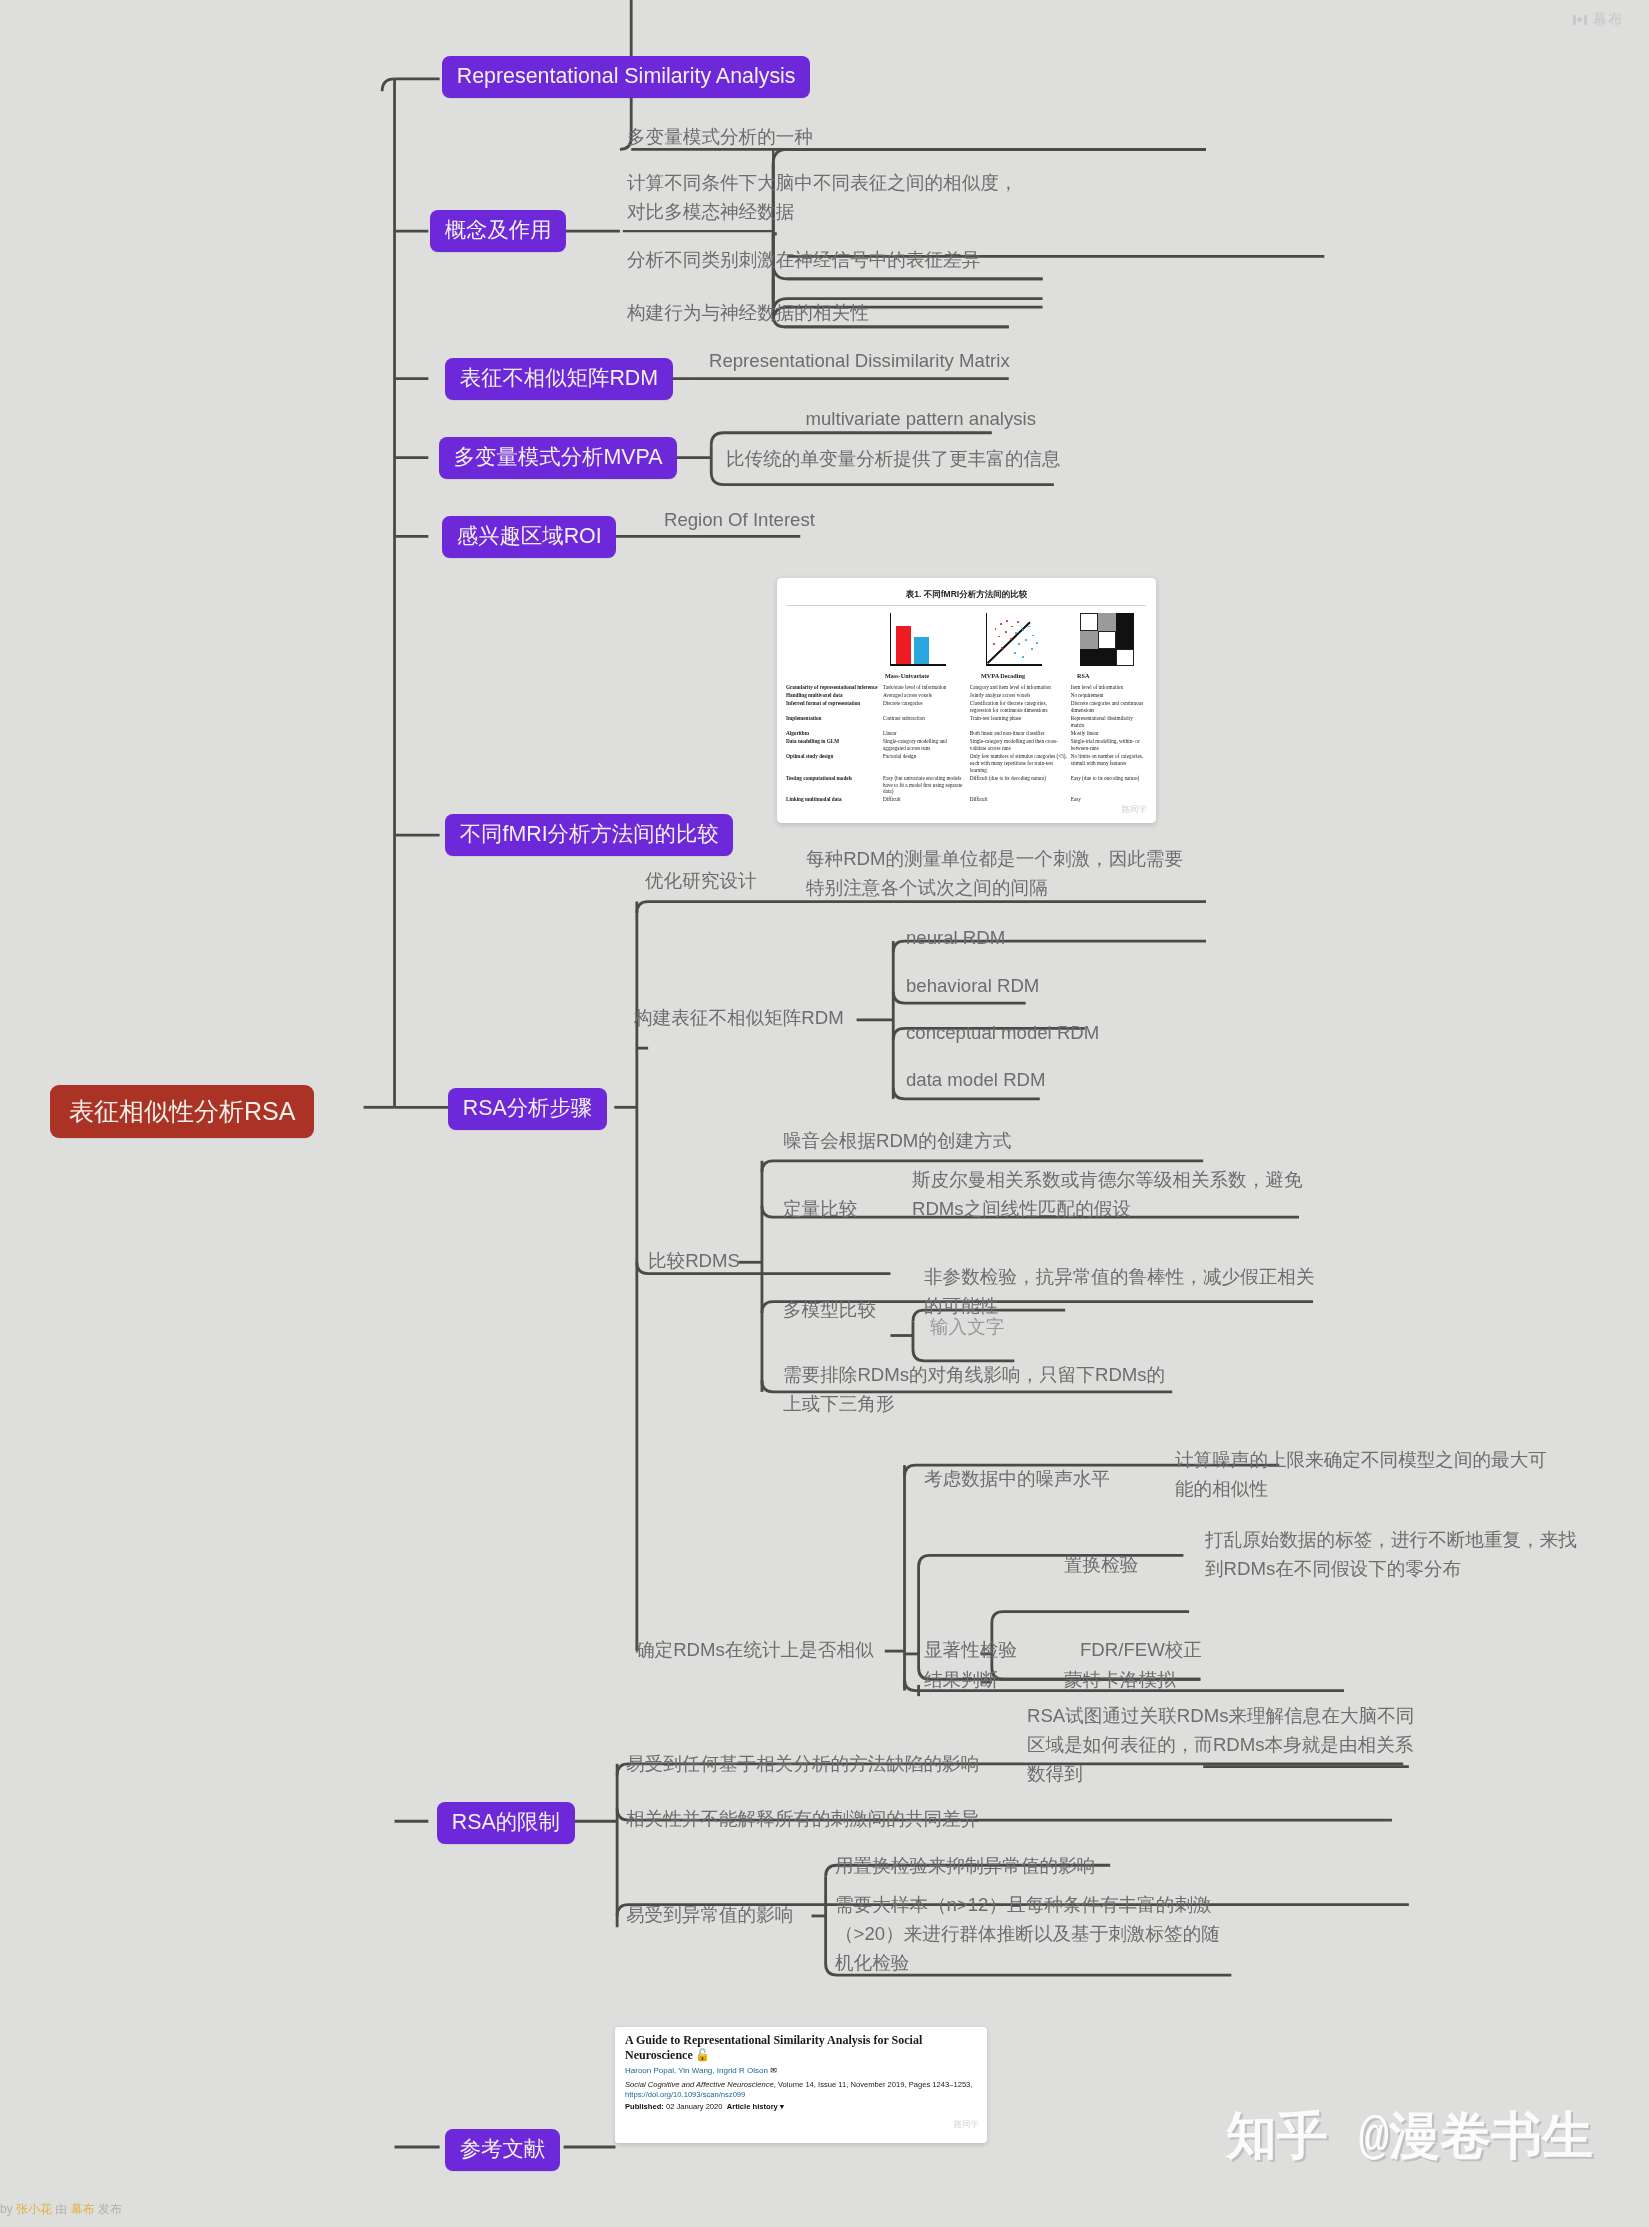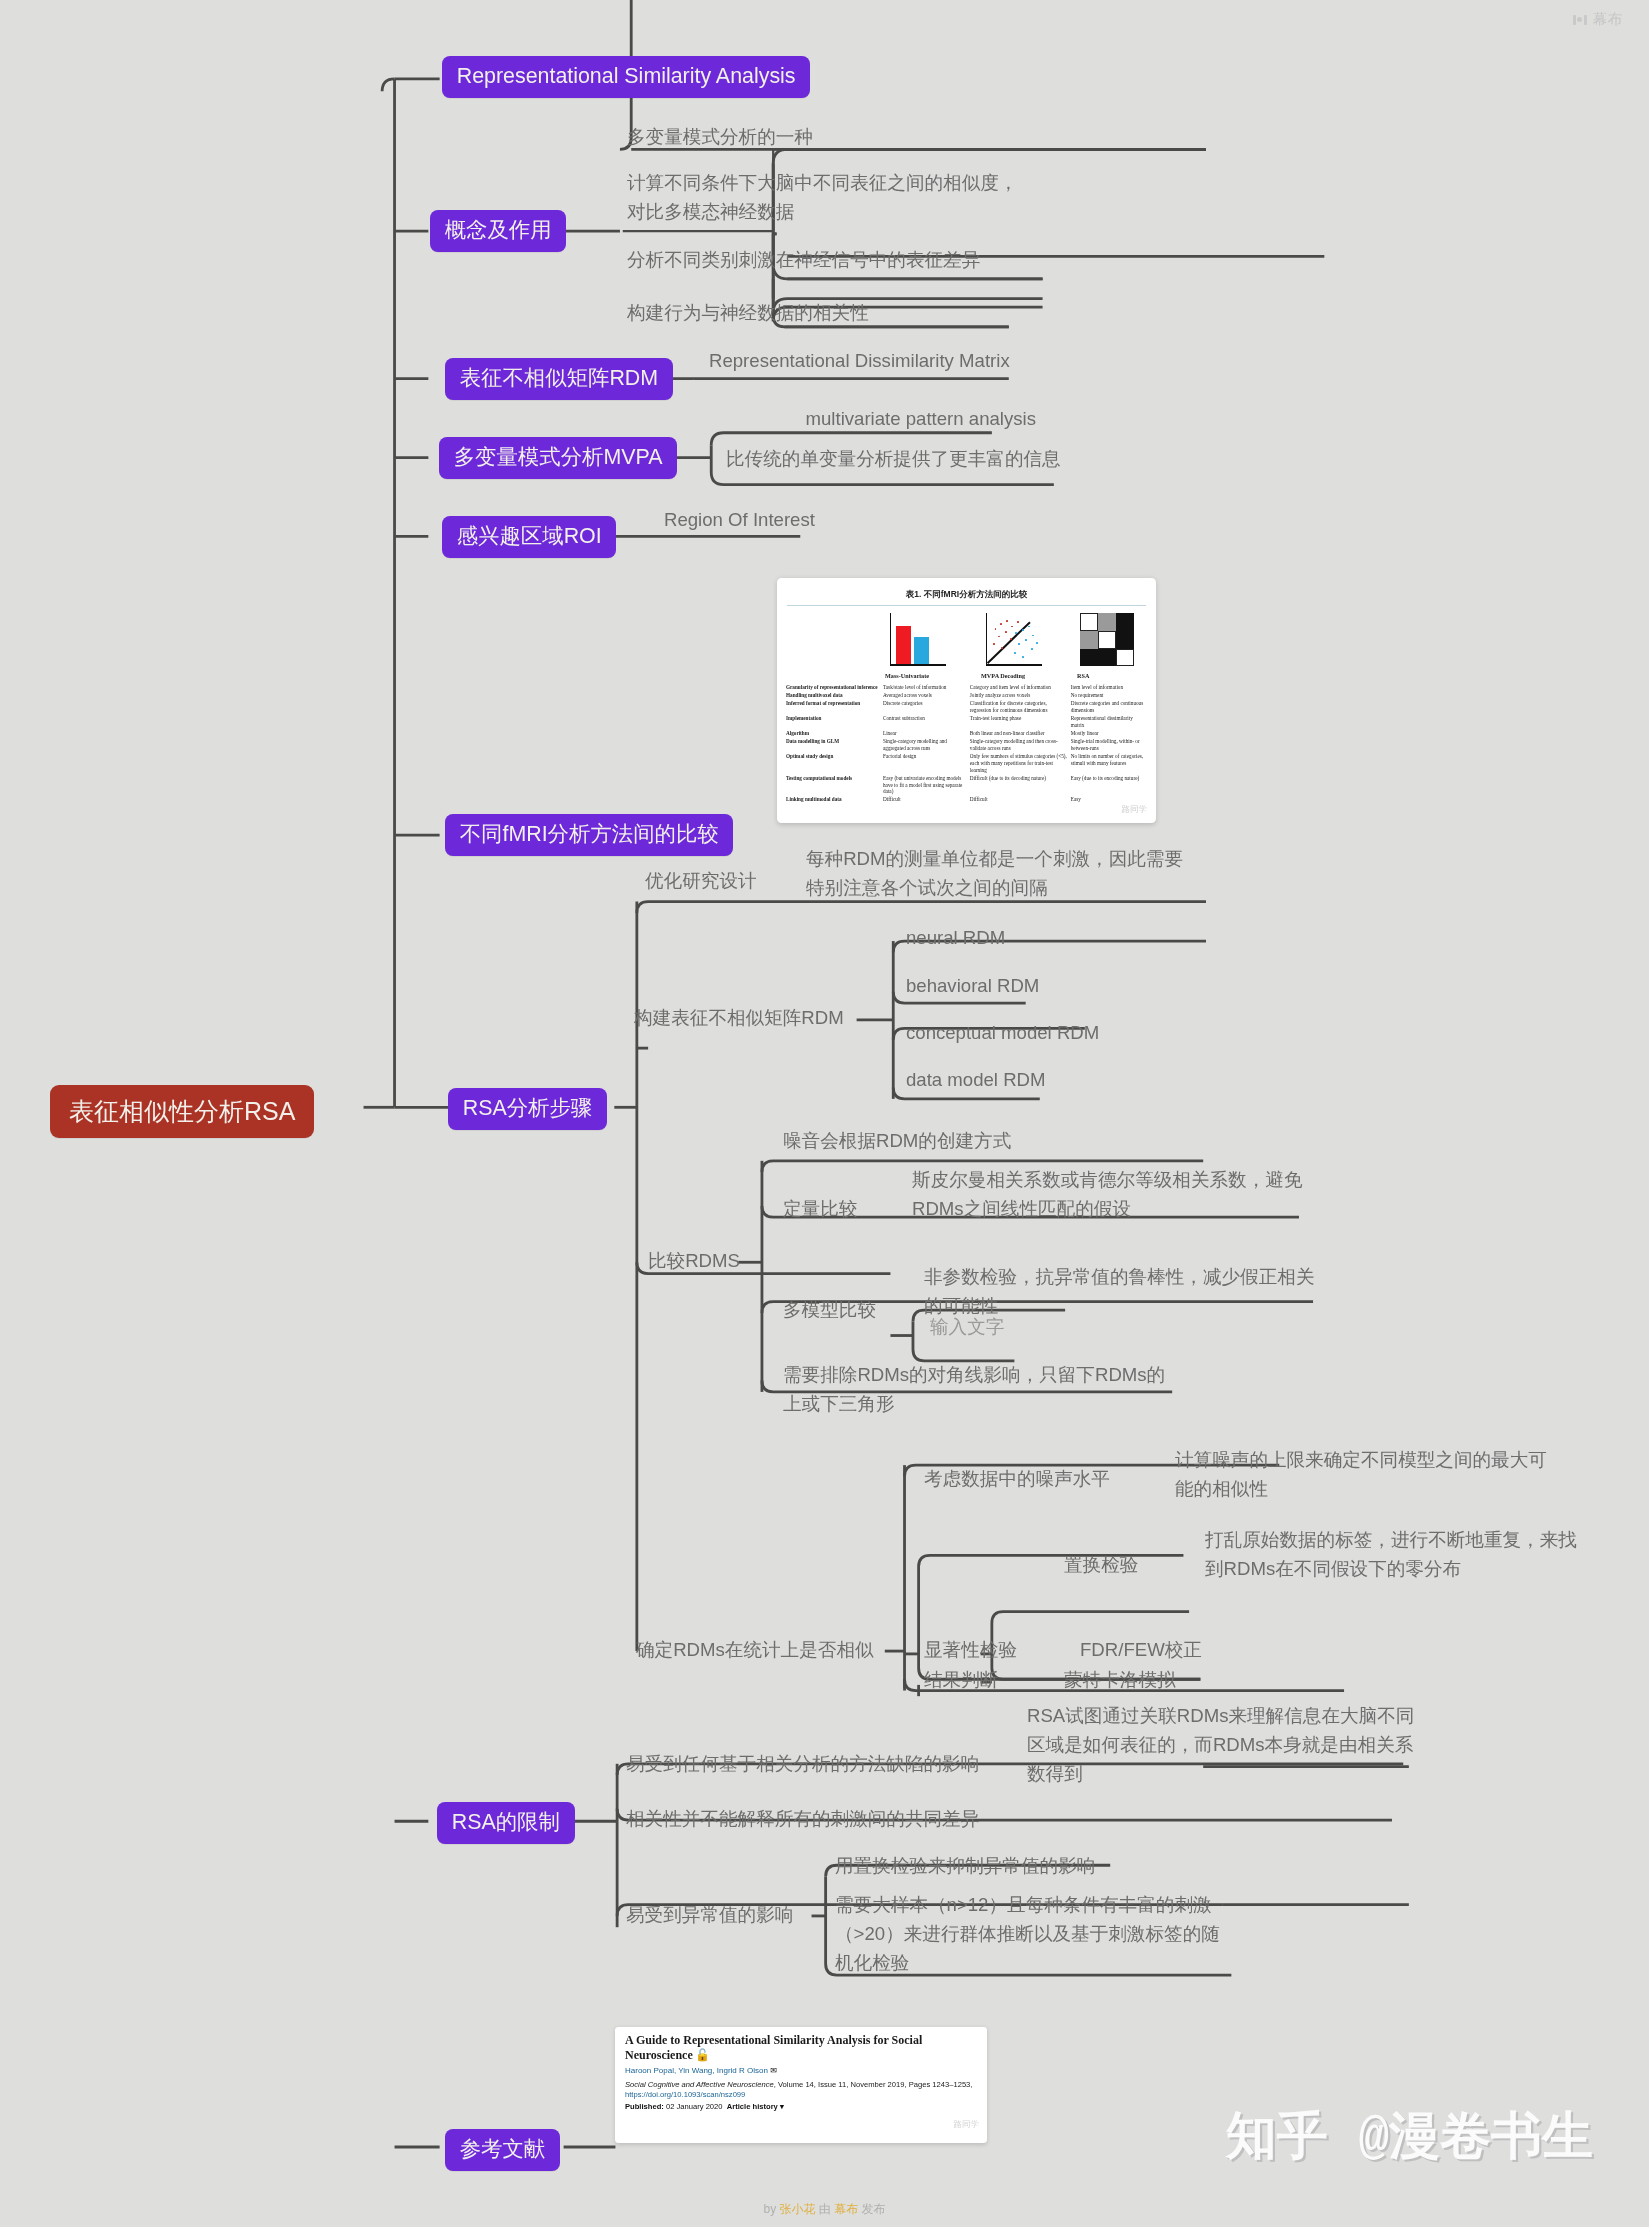--- a/index.html
+++ b/index.html
@@ -13,21 +13,21 @@
   
   #brand{ position:absolute; top:10px; right:26px; display:flex; align-items:center; gap:5.6px;
           color:#c6c6c6; font-size:14.7px; letter-spacing:0.6px; }
   #brand .dots{ display:inline-flex; align-items:center; gap:1.7px; }
   #brand .dots i{ display:block; width:2.8px; height:10px; background:#c9c9c9; border-radius:1.1px; }
   #brand .dots u{ display:block; width:5px; height:5px; background:#c9c9c9; border-radius:50%; }
 
   
   #wm-zhihu{ position:absolute; right:56px; bottom:56px; font-size:51px; font-weight:bold;
              color:#fbfbfb; text-shadow:2.3px 2.3px 0 #bfbfbf; white-space:nowrap;font-family:Liberation Mono, monospace; }
-  #footer-credit{ position:absolute; left:0; right:0; bottom:9px; text-align:center; font-size:12px; color:#b0b0b0;}
+  #footer-credit{ position:absolute; left:0; right:0; bottom:9px; font-size:12px; color:#b0b0b0;}
   #footer-credit .hl{ color:#e0b040; }
 
   
   .node{ position:absolute; white-space:pre-wrap; line-height:1.55; }
 
   
   .pill{
     background:#6d28d9; color:#f2f0ea; border-radius:8px;
     padding:8px 14.7px; font-size:21.4px; line-height:1.2;
     display:flex; align-items:center; justify-content:center;

